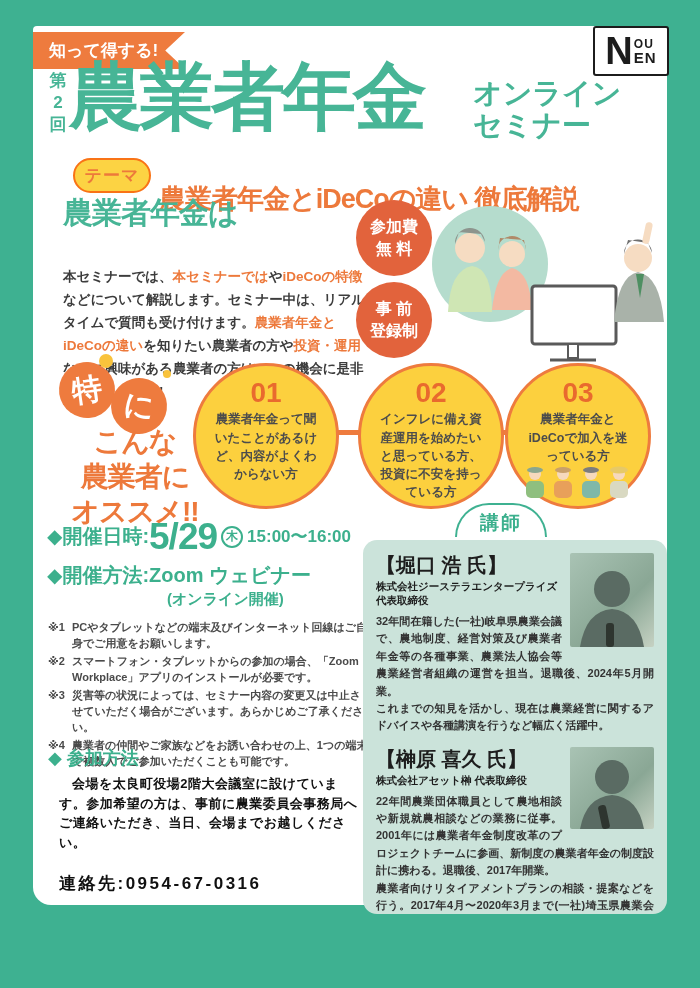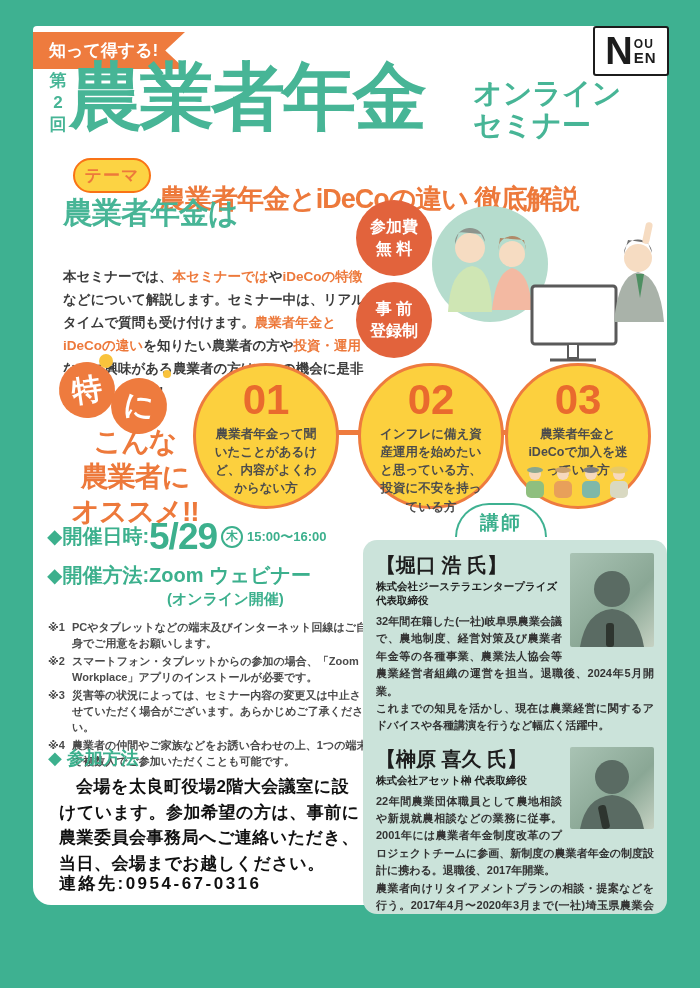--- a/index.html
+++ b/index.html
@@ -49,43 +49,43 @@
   .bubble.b2 { left:78px; top:352px; transform:rotate(8deg); }
   .dot { border-radius:50%; background:#f9c33c; }
   .dot.d1 { left:66px; top:328px; width:14px; height:14px; }
   .dot.d2 { left:130px; top:344px; width:8px; height:8px; }
   .rec-text { left:12px; top:398px; width:180px; text-align:center; font-size:28px; font-weight:900;
               color:#ed793b; line-height:1.25; letter-spacing:-1px; }
   .connector { left:220px; top:404px; width:330px; height:5px; background:#ee7b3e; }
   .ycircle { width:146px; height:146px; border-radius:50%; background:#fcd03e; border:3px solid #ee7b3e;
              top:337px; text-align:center; padding-top:12px; }
   .ycircle.c1 { left:160px; } .ycircle.c2 { left:325px; } .ycircle.c3 { left:472px; }
-  .ycircle .num { font-size:42px; font-weight:900; color:#e96a2e; line-height:1.05; }
+  .ycircle .num { font-size:28px; font-weight:900; color:#e96a2e; line-height:1.05; }
   .ycircle .txt { margin:3px 15px 0; font-size:12.5px; font-weight:800; color:#4c4c4c; line-height:1.45; }
   .farmers { position:absolute; left:13px; bottom:6px; }
 
   
   .schedule { left:14px; top:492px; color:#3cb08d; display:flex; align-items:center; }
   .schedule .lbl { font-size:20px; font-weight:900; }
   .schedule .date { font-size:37px; font-weight:900; line-height:1; letter-spacing:-1px; }
   .day-circle { display:inline-flex; width:22px; height:22px; border:2px solid #3cb08d; border-radius:50%;
                 font-size:12px; font-weight:800; align-items:center; justify-content:center; margin:0 4px; }
-  .schedule .time { font-size:13px; font-weight:900; }
+  .schedule .time { font-size:17px; font-weight:900; }
   .method { left:14px; top:536px; color:#3cb08d; font-size:20px; font-weight:900; }
   .method-sub { left:134px; top:564px; color:#3cb08d; font-size:15px; font-weight:900; }
 
   
   .notes { left:15px; top:594px; width:322px; color:#4a4a4a; font-size:11px; font-weight:600; line-height:1.45; }
   .note { display:flex; margin-bottom:2px; }
   .note .mk { flex:0 0 24px; }
   .note .tx { flex:1; }
 
   
   .part-h { left:15px; top:720px; color:#3cb08d; font-size:18px; font-weight:900; }
-  .part-body { left:26px; top:748px; width:304px; font-size:17px; font-weight:700; color:#101010;
+  .part-body { left:26px; top:748px; width:304px; font-size:13px; font-weight:700; color:#101010;
                line-height:1.5; text-indent:1em; letter-spacing:0.5px; }
   .contact { left:26px; top:846px; font-size:17px; font-weight:800; color:#101010; letter-spacing:2.5px; }
 
   
   .lect-badge { left:422px; top:477px; width:92px; height:34px; border:2.5px solid #3eb191; border-bottom:none;
                 border-radius:46px 46px 0 0; color:#3cb08d; font-size:19px; font-weight:900;
                 display:flex; align-items:flex-end; justify-content:center; padding-bottom:1px; letter-spacing:2px; }
   .lect-box { left:330px; top:514px; width:304px; height:374px; background:#cbe3da; border-radius:14px;
               padding:13px 13px 8px; overflow:hidden; }
   .profile { overflow:hidden; }

